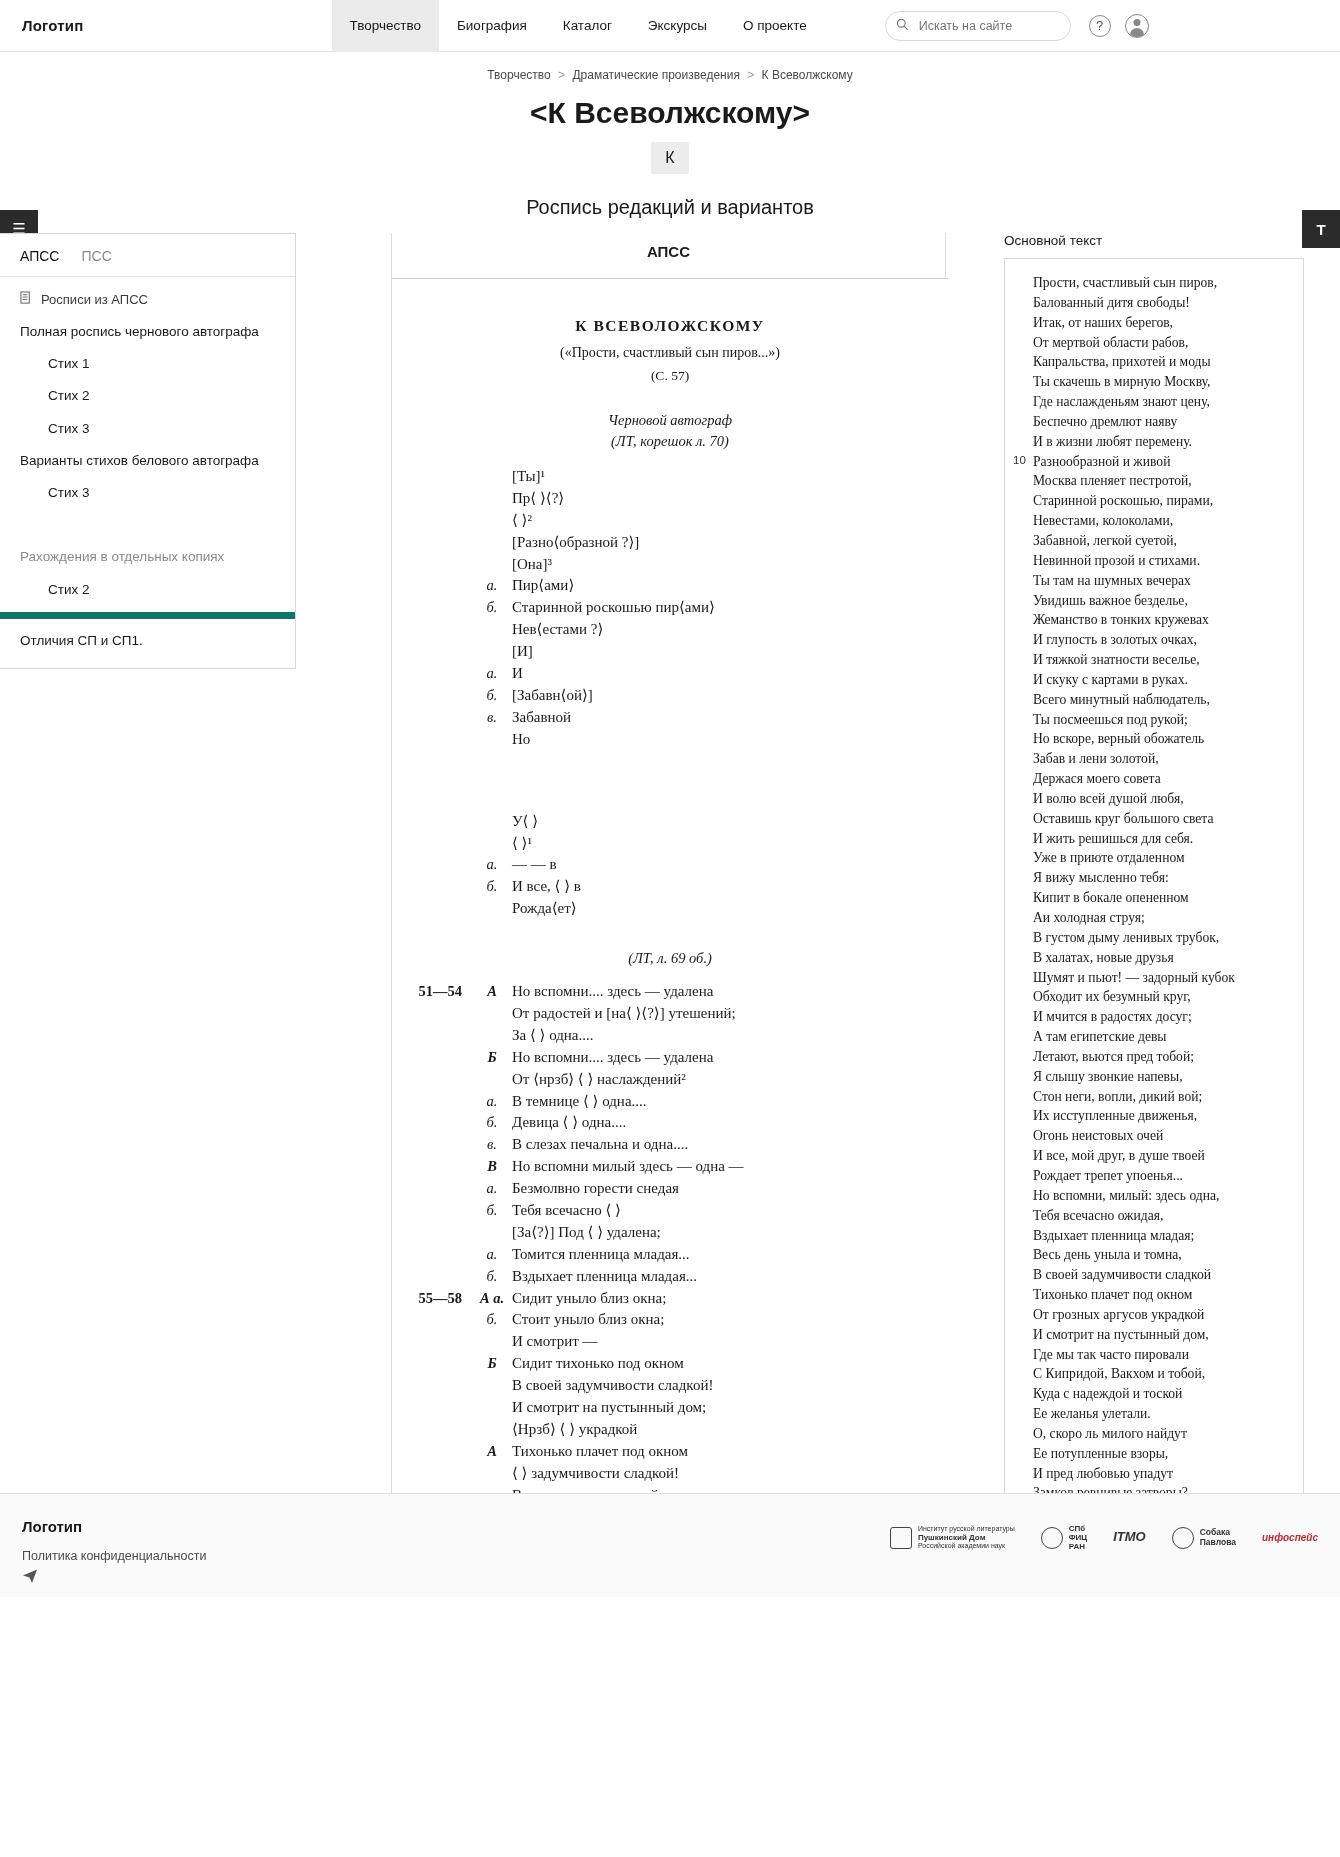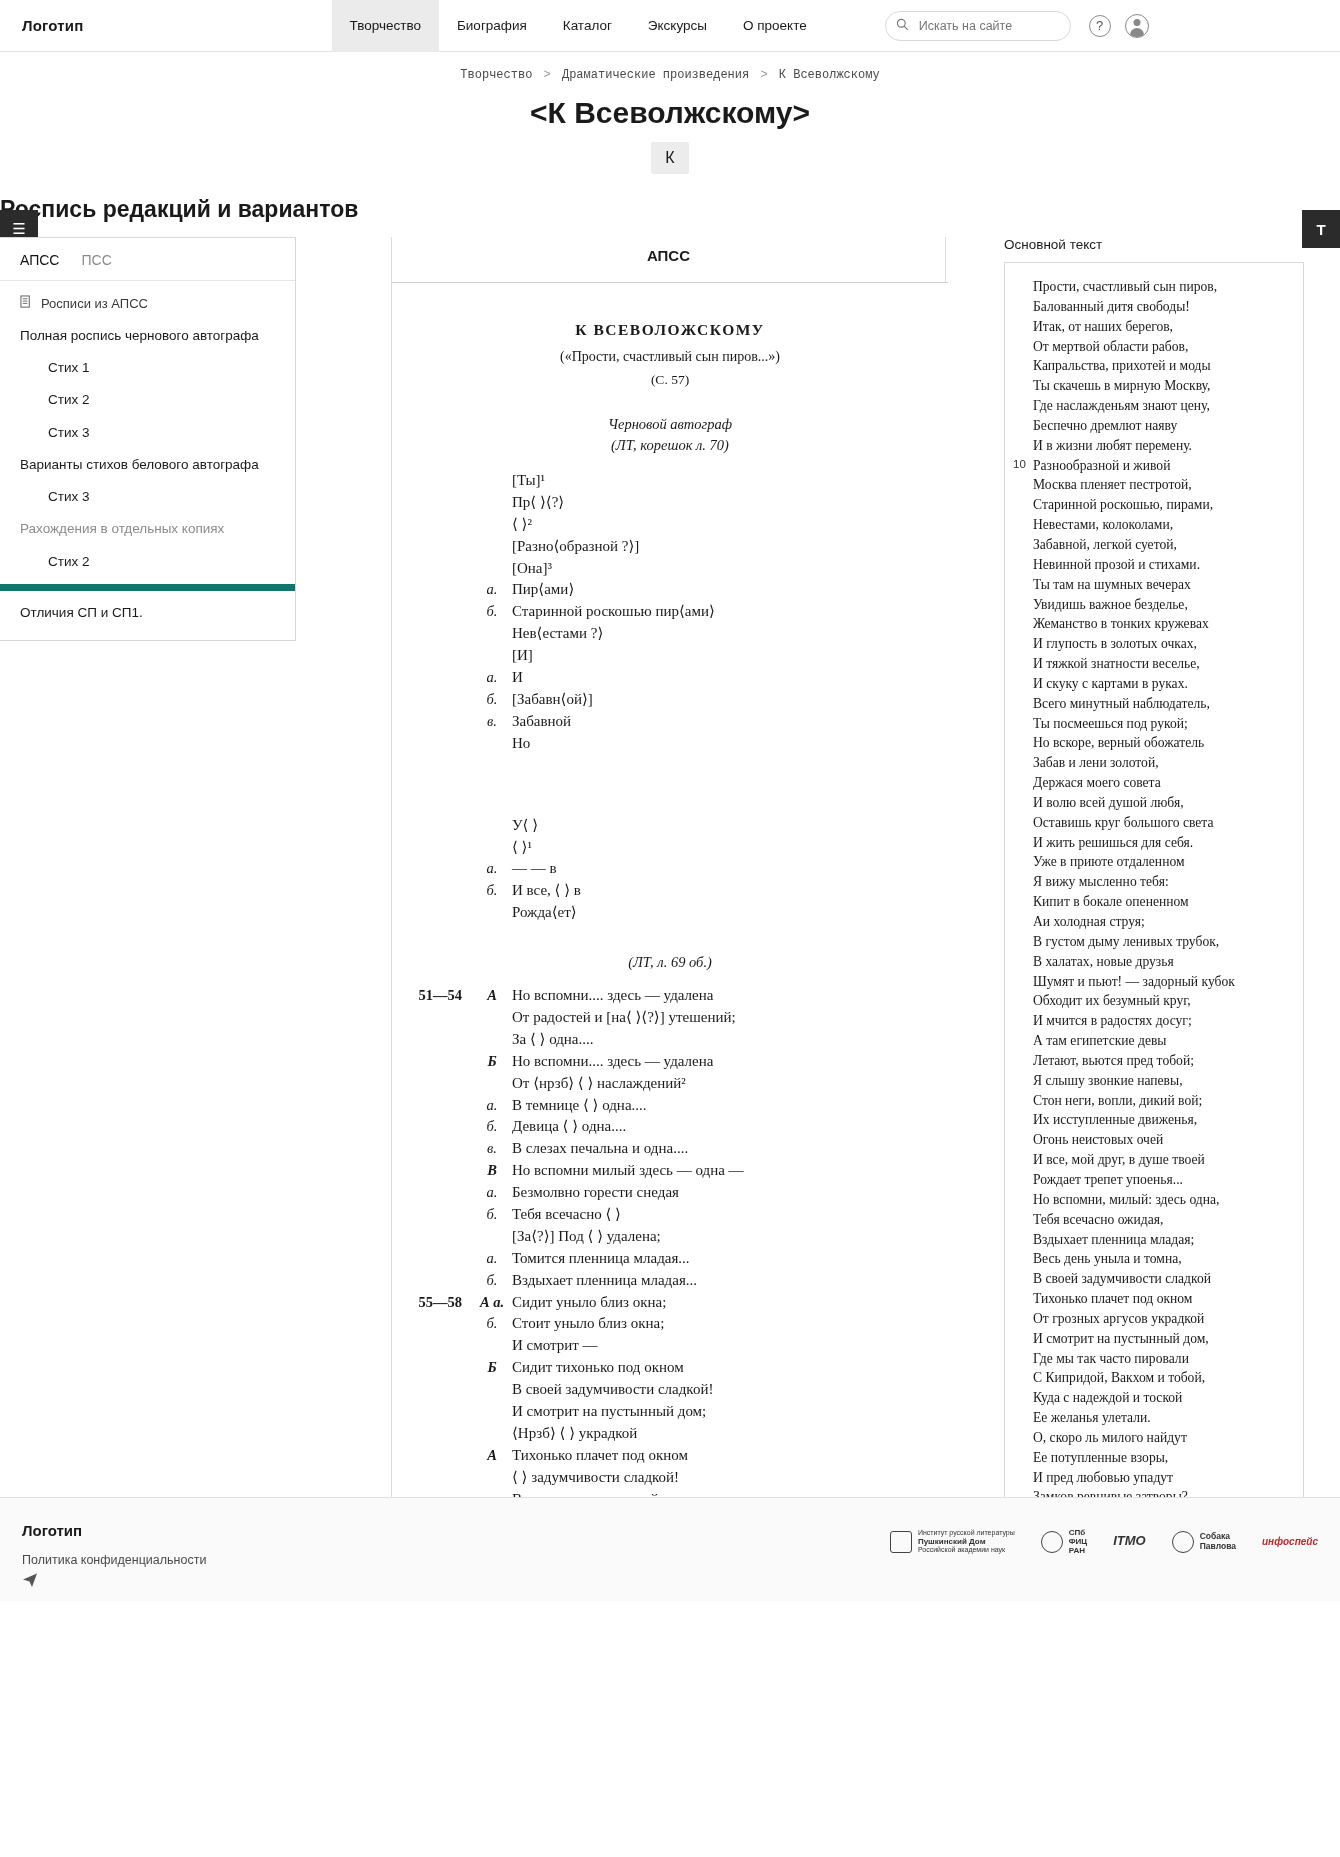--- a/index.html
+++ b/index.html
@@ -91,43 +91,43 @@
     transform:translateX(-50%);
     width:14px;height:10px;border-radius:7px 7px 0 0;background:#888;
   }
 
   
   .breadcrumb {
     text-align: center;
     font-size: 12px;
     color: #4a4a4a;
     margin-top: 16px;
-    font-family: Liberation Mono, monospace;
   }
   .breadcrumb span { margin: 0 2px; }
   .breadcrumb .crumb { cursor: pointer; }
   .breadcrumb .sep { color: #9a9a9a; }
   .page-title {
     text-align: center;
     font-size: 30px;
     font-weight: bold;
     margin-top: 14px;
   }
   .letter-chip {
     width: 38px; height: 32px;
     background: #ececec;
     margin: 12px auto 0;
     display: flex; align-items: center; justify-content: center;
     font-size: 16px;
     border-radius: 2px;
     cursor: pointer;
   }
   .section-title {
-    font-size: 23px;
-    font-weight: bold;
+    text-align: center;
+    font-size: 20px;
+    font-weight: normal;
     margin-top: 22px;
   }
 
   
   .left-toggle {
     position: absolute;
     left: 0; top: 210px;
     width: 38px; height: 38px;
     background: #2b2b2b;
     color: #fff;
@@ -181,21 +181,21 @@
   }
   .tree { padding: 0 20px 6px; }
   .tree-item {
     font-size: 13.5px;
     color: #1a1a1a;
     padding: 7px 0;
     line-height: 1.35;
     cursor: pointer;
   }
   .tree-item.lvl2 { padding-left: 28px; }
-  .tree-item.muted { color: #8b8b8b; }
+  .tree-item.muted { color: #8b8b8b; margin-top: 32px; }
   .panel-foot {
     border-top: 7px solid #0f766e;
     padding: 14px 20px;
     font-size: 13.5px;
     cursor: pointer;
   }
 
   
   .doc-col {
     position: absolute;

